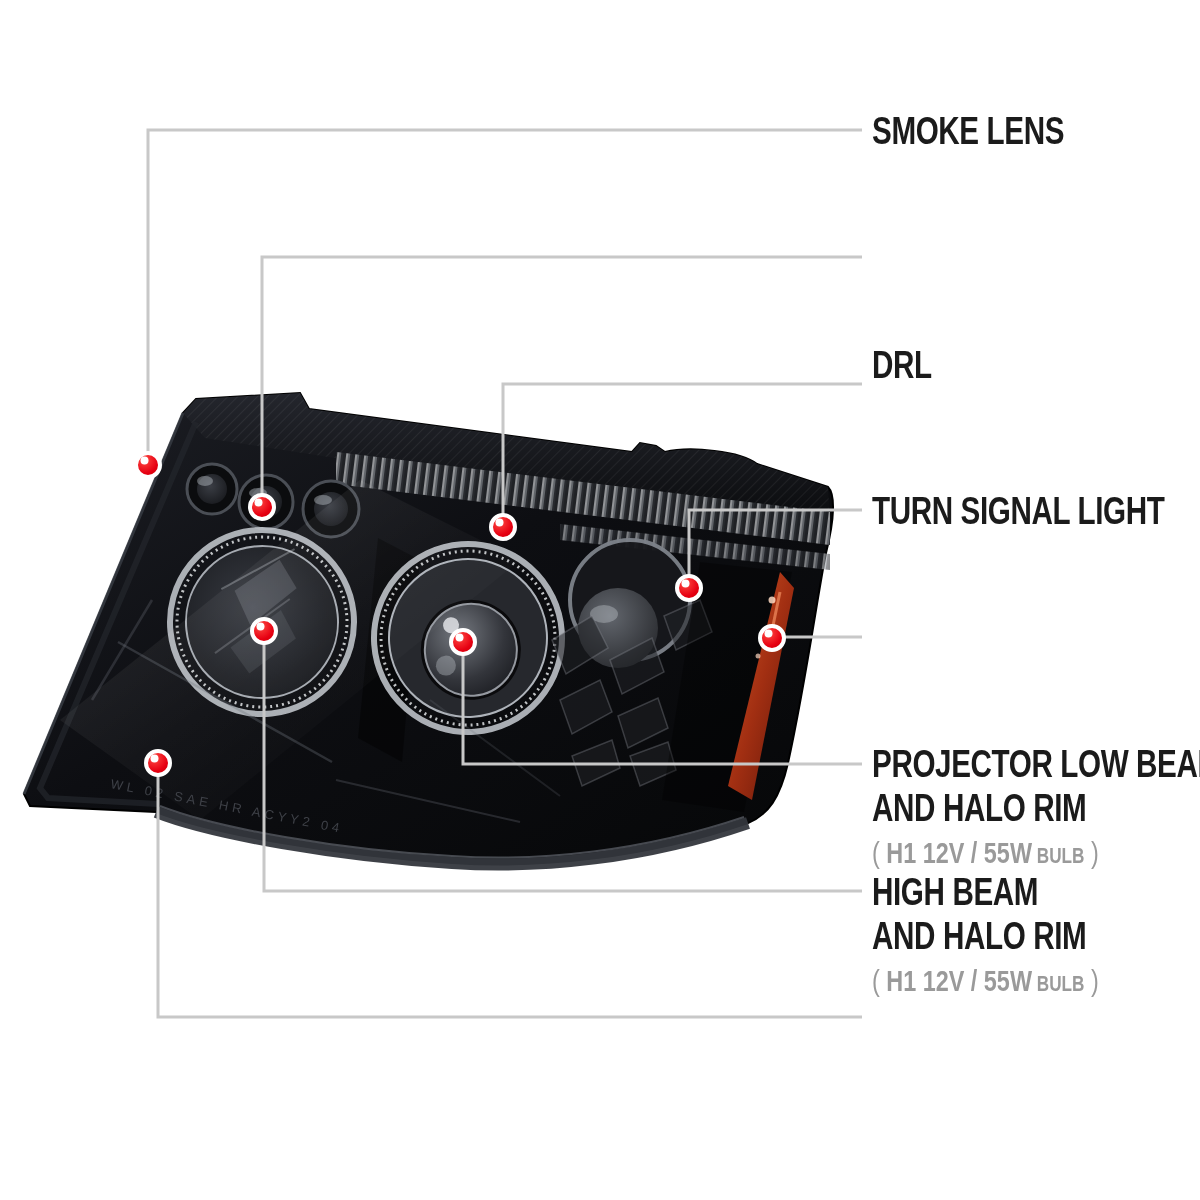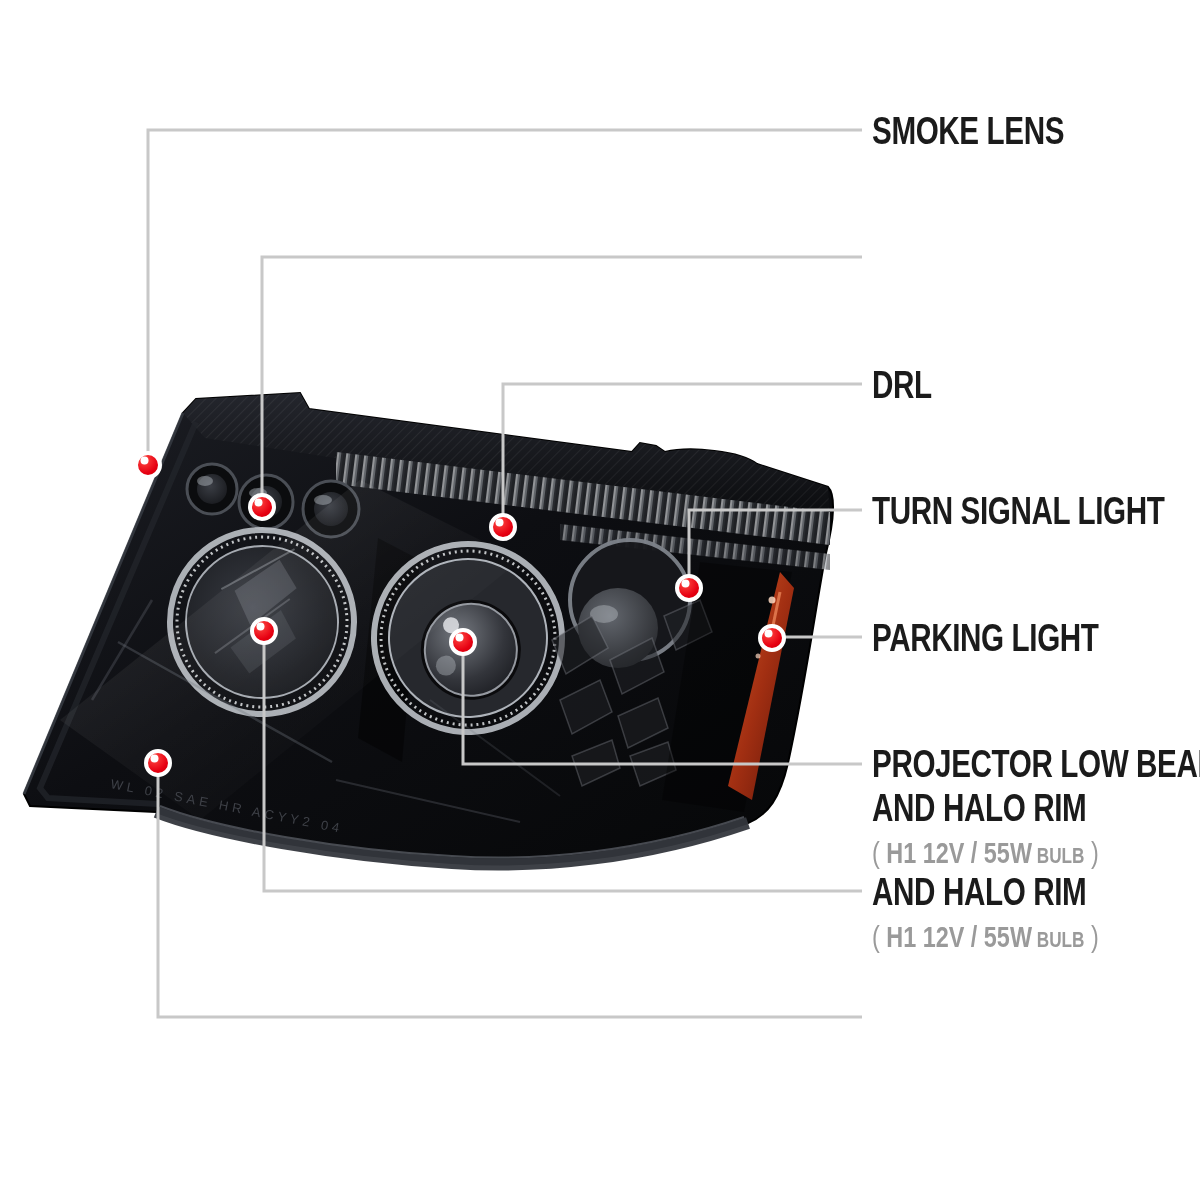--- a/index.html
+++ b/index.html
@@ -222,37 +222,35 @@
         <circle cx="154.5" cy="758.5" r="4" fill="#ffffff"></circle>
       </g>
     </g>
   </svg>
 
   <div class="label" style="top:109px">
     <span class="row"><span class="big">SMOKE LENS</span></span>
   </div>
 
 
-  <div class="label" style="top:363px">
+  <div class="label" style="top:343px">
     <span class="row"><span class="big">DRL</span></span>
   </div>
 
   <div class="label" style="top:489px">
     <span class="row"><span class="big">TURN SIGNAL LIGHT</span></span>
   </div>
 
-  <div class="label" style="top:616px">
-    <span class="row"><span class="big">PARKING LIGHT</span></span>
-  </div>
 
   <div class="label multi" style="top:746px">
     <span class="row"><span class="big">PROJECTOR LOW BEAM</span></span>
     <span class="row"><span class="big">AND HALO RIM</span></span>
     <span class="row note"><span class="big"><span class="paren">( </span><span>H1 12V / 55W</span><span class="small"> BULB</span><span class="paren"> )</span></span></span>
   </div>
 
   <div class="label multi" style="top:874px">
+    <span class="row"><span class="big">HIGH BEAM</span></span>
     <span class="row"><span class="big">AND HALO RIM</span></span>
     <span class="row note"><span class="big"><span class="paren">( </span><span>H1 12V / 55W</span><span class="small"> BULB</span><span class="paren"> )</span></span></span>
   </div>
 
 
 </div>
 
 </body></html>

